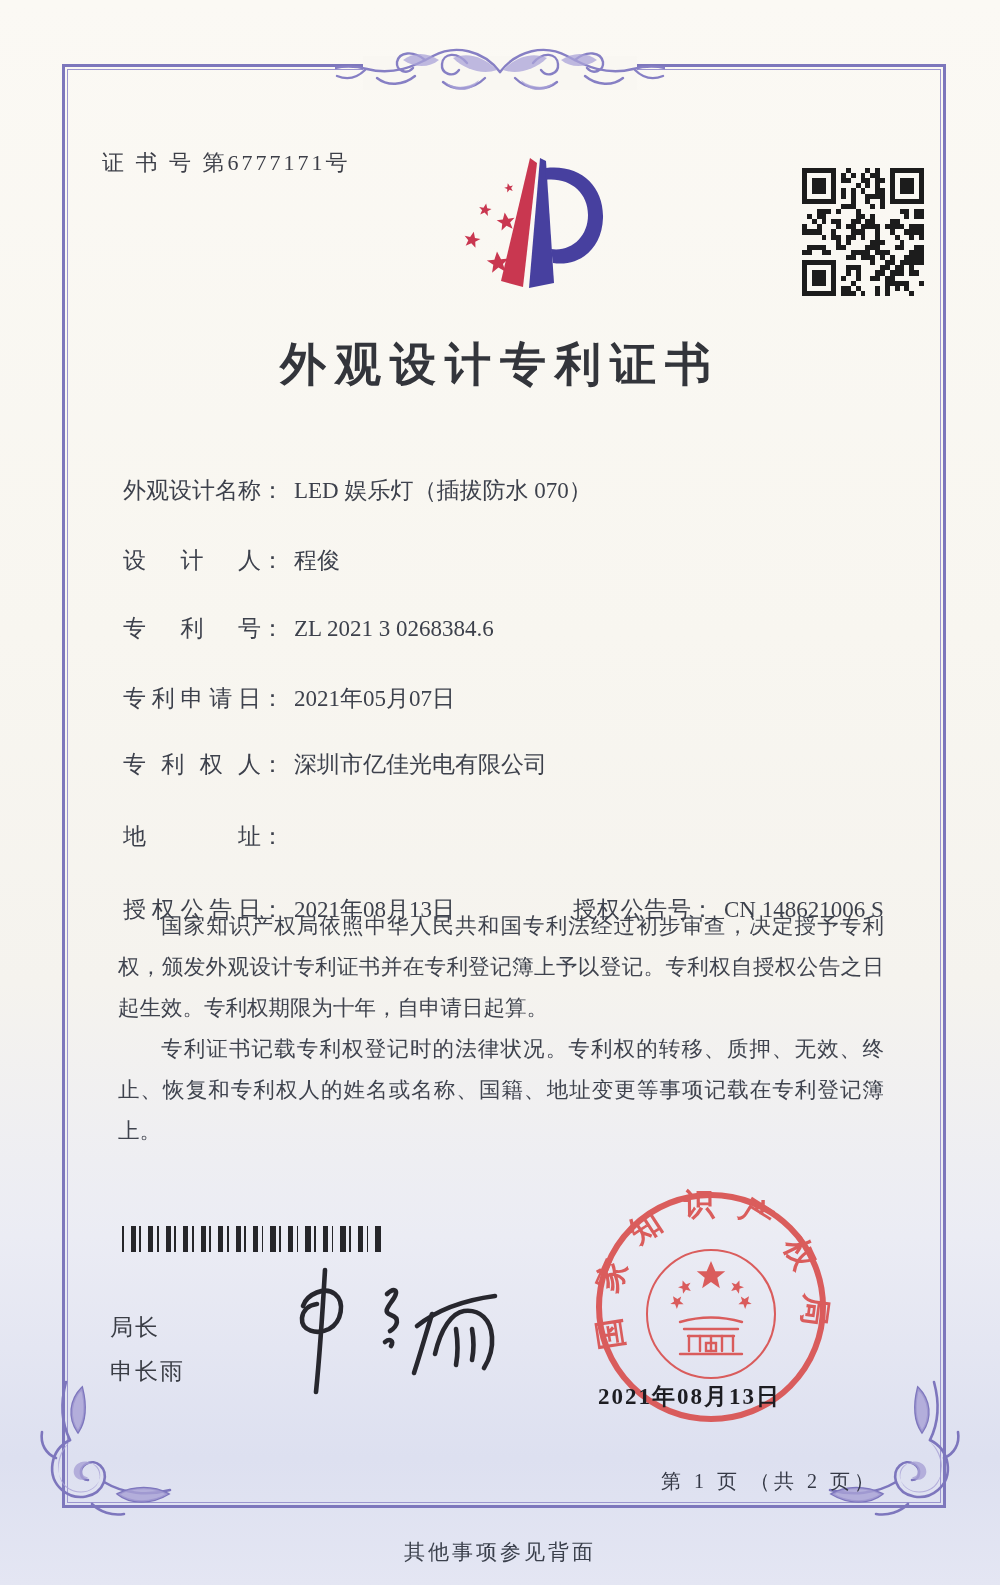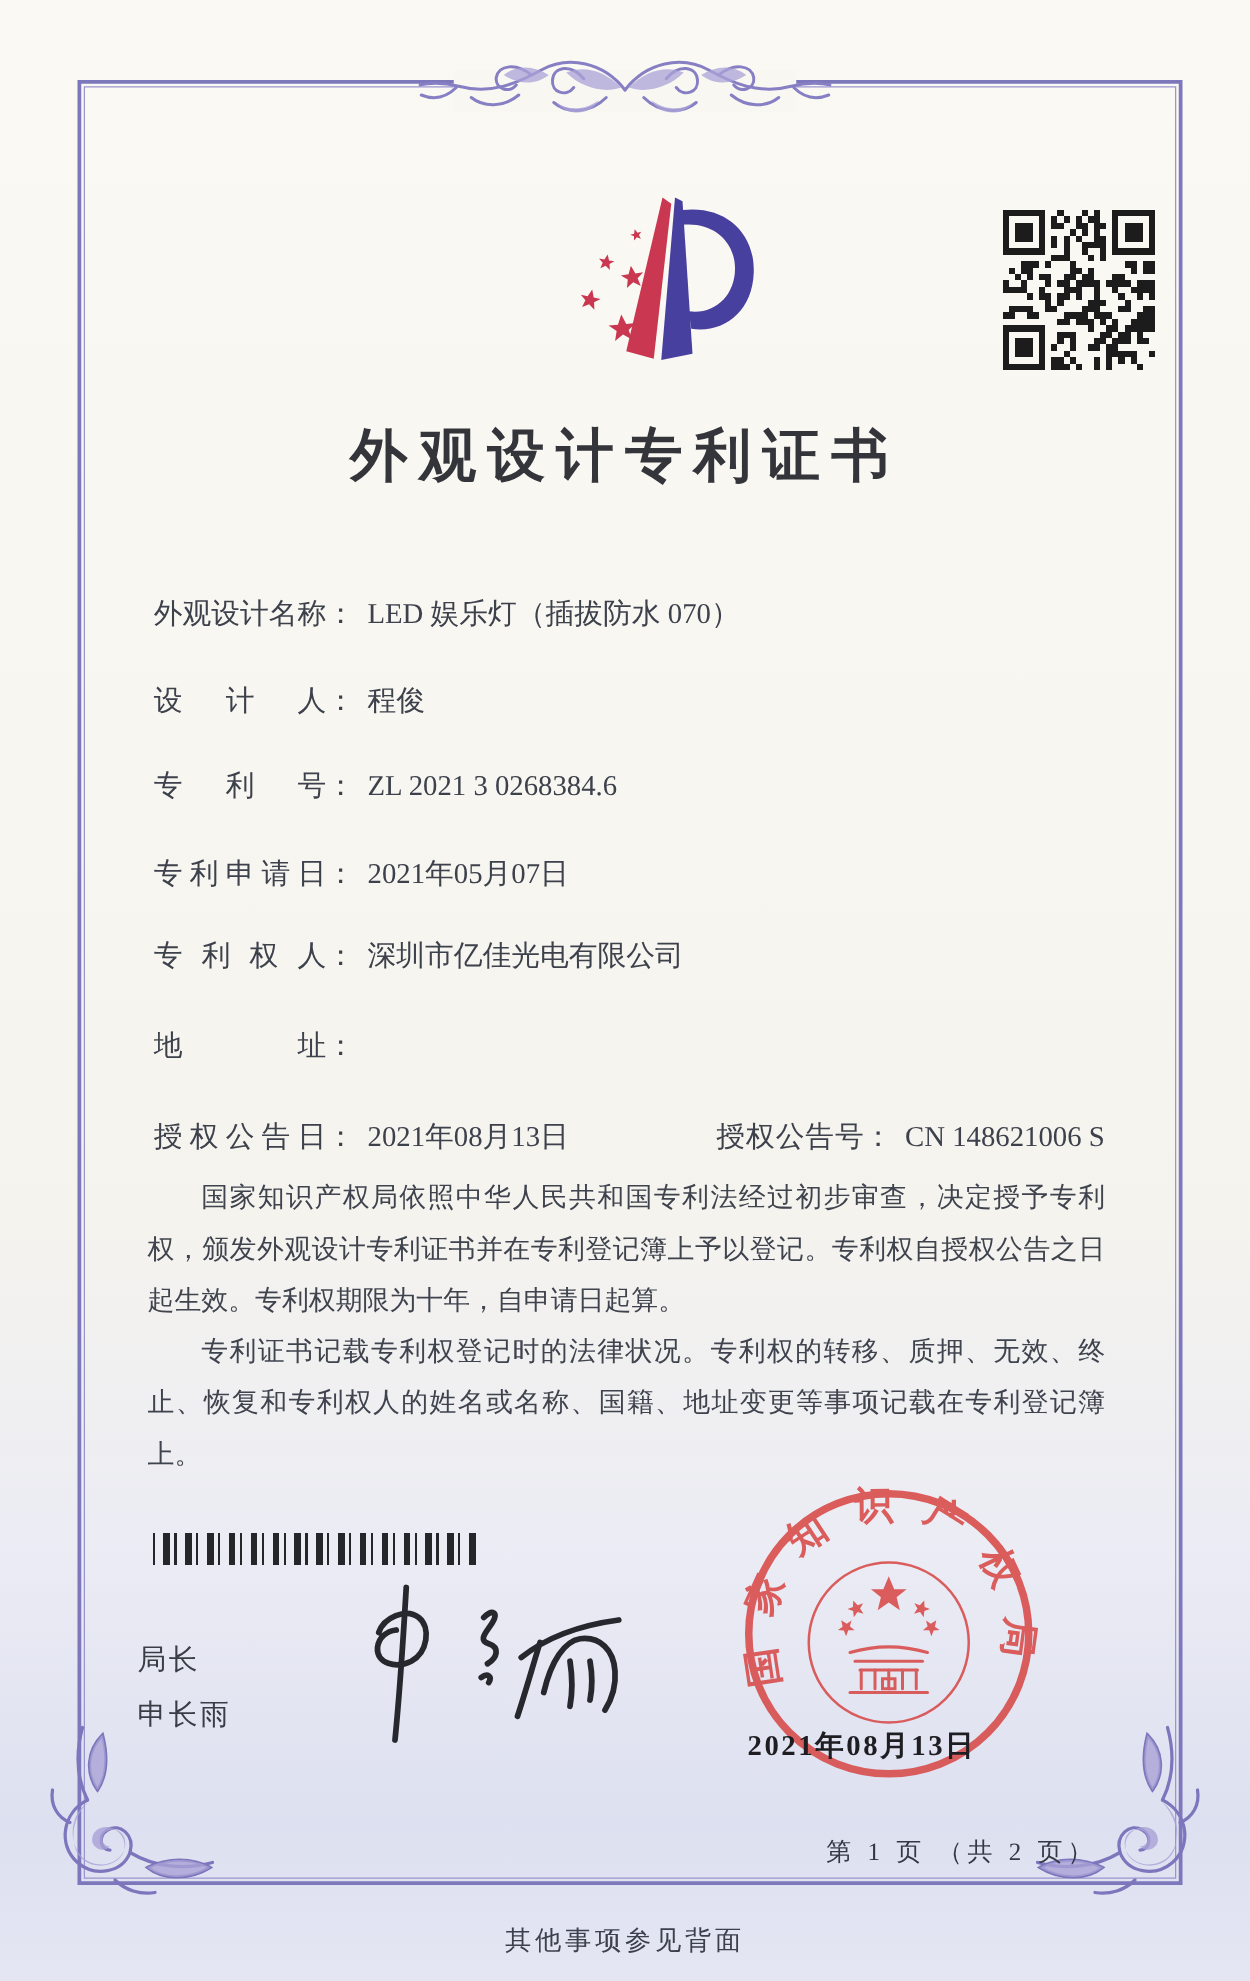--- a/index.html
+++ b/index.html
@@ -41,21 +41,21 @@
   }
   .flabel{
     display:inline-block;width:138px;flex:0 0 138px;
     text-align:justify;text-align-last:justify;
   }
   .colon{flex:0 0 auto;margin-right:10px;}
   .fvalue{flex:1 1 auto;}
   .pair2{display:flex;margin-left:118px;}
   .pair2 .flabel{width:118px;flex-basis:118px;}
   .paragraphs{
-    left:118px;top:938px;width:766px;
+    left:118px;top:906px;width:766px;
     font-size:21.5px;line-height:41px;color:#3f434e;
     text-align:justify;
   }
   .paragraphs p{margin:0;text-indent:2em;}
   .officer{left:110px;font-size:23px;color:#3a3d45;letter-spacing:2px;}
   .page-info{left:0;top:1468px;width:878px;text-align:right;font-size:20px;letter-spacing:4px;color:#343845;}
   .back-note{left:0;top:1538px;width:1000px;text-align:center;font-size:21px;letter-spacing:3px;color:#3b404c;}
   svg{display:block;}
   .seal-svg{opacity:.92;}
   .seal-date{
@@ -121,20 +121,21 @@
       <path d="M34,80 C24,76 18,66 20,54"></path>
       <path d="M70,126 C78,134 90,138 102,136"></path>
     </g>
     <g fill="#a9a2d6" opacity="0.8">
       <path d="M56,54 C46,40 48,22 60,10 C64,26 64,42 56,54 Z"></path>
       <path d="M96,116 C112,108 132,108 146,116 C130,126 108,126 96,116 Z"></path>
       <path d="M48,64 C34,74 32,96 44,108 C56,118 74,114 78,100 C80,88 70,82 62,88 C58,92 60,99 66,99 C62,104 54,102 52,96 C50,88 58,82 66,84 C78,87 82,102 72,110 C60,119 42,114 38,100 C34,86 40,72 48,64 Z"></path>
     </g>
   </svg>
 
+  <div class="abs cert-no">证 书 号 第6777171号</div>
 
   <svg class="abs" style="left:428px;top:136px;" width="190" height="185" viewBox="0 0 190 185">
     <defs>
       <path id="star" d="M0,-10 L2.9,-3.1 L9.5,-3.1 L4.2,1.2 L5.9,8.1 L0,4 L-5.9,8.1 L-4.2,1.2 L-9.5,-3.1 L-2.9,-3.1 Z"></path>
     </defs>
     <polygon points="102,22 109,27 95,151 73,145" fill="#c93750"></polygon>
     <polygon points="112,22 118,25 126,147 101,152" fill="#47409f"></polygon>
     <path d="M118,32 C152,28 176,50 175,82 C174,114 150,131 125,127 L123,113 C143,116 160,101 160,79 C160,56 141,41 117,44 Z" fill="#47409f"></path>
     <g fill="#c93750">
       <use href="#star" transform="translate(81,52) scale(0.48) rotate(-15)"></use>

